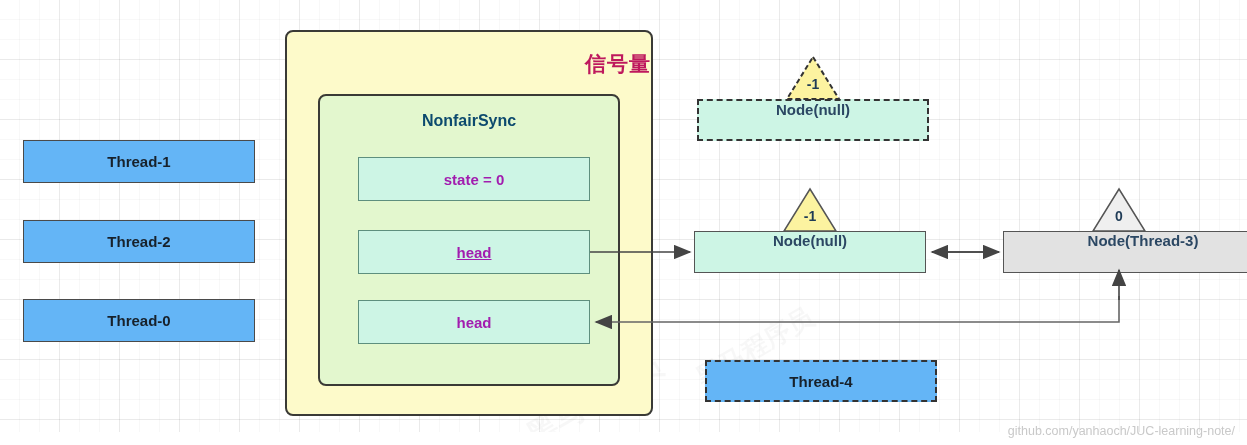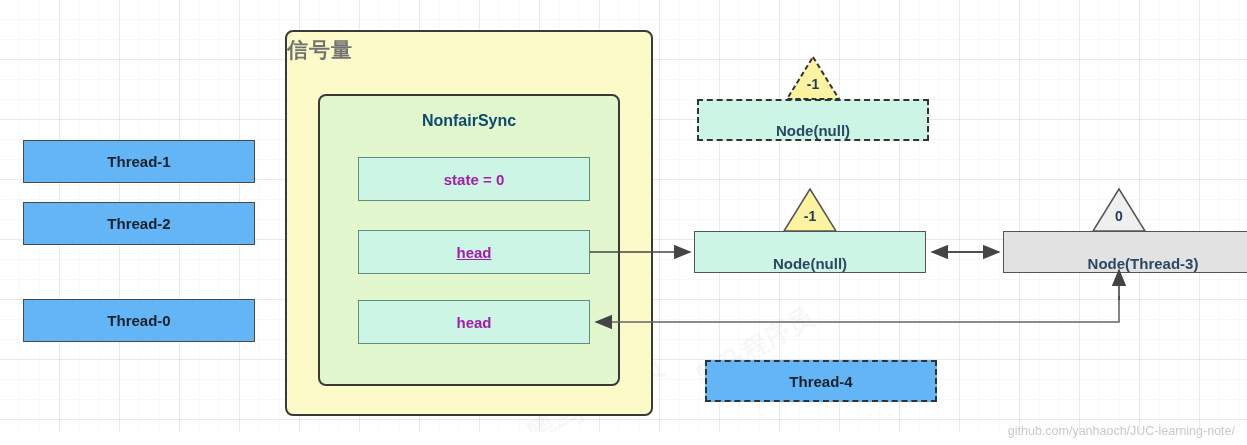--- a/index.html
+++ b/index.html
@@ -31,23 +31,23 @@
   .node-abs { position: absolute; box-sizing: border-box; }
 
   
   .semaphore {
     left: 285px; top: 30px; width: 368px; height: 386px;
     background: #FDFACA;
     border: 2px solid #3A3A36;
     border-radius: 8px;
   }
   .semaphore-title {
-    position: absolute; left: 0; top: 4px; width: 100%;
-    text-align: left;
-    font-size: 21px; font-weight: bold; color: #737373;
+    position: absolute; left: 0; top: 18px; width: 100%;
+    text-align: right;
+    font-size: 21px; font-weight: bold; color: #be185d;
     letter-spacing: 1px;
   }
   .nonfair {
     left: 318px; top: 94px; width: 302px; height: 292px;
     background: #E3F7CE;
     border: 2px solid #3A3A36;
     border-radius: 8px;
   }
   .nonfair-title {
     position: absolute; left: 0; top: 16px; width: 100%;
@@ -67,35 +67,35 @@
 
   
   .thread-box {
     width: 232px; height: 43px; left: 23px;
     background: #64B5F6;
     border: 1px solid #4a4a4a;
     display: flex; align-items: center; justify-content: center;
     font-size: 15px; font-weight: bold; color: #17212b;
   }
   .t1 { top: 140px; }
-  .t2 { top: 202px; }
+  .t2 { top: 220px; }
   .t0 { top: 299px; }
 
   .thread-dashed {
     left: 705px; top: 360px; width: 232px; height: 42px;
     background: #64B5F6;
     border: 2px dashed #333333;
     display: flex; align-items: center; justify-content: center;
     font-size: 15px; font-weight: bold; color: #17212b;
   }
 
   
   .node {
     height: 42px;
-    display: flex; align-items: flex-end; justify-content: center;
+    display: flex; align-items: flex-start; justify-content: center;
     font-size: 15px; font-weight: bold; color: #2b4763;
   }
   .node-mint { background: #CDF5E5; }
   .node-gray { background: #E2E2E2; color: #2b4763; }
   .node-solid { border: 1px solid #555555; }
   .node-dashed { border: 2px dashed #333333; }
 
   .n-top  { left: 697px; top: 99px;  width: 232px; }
   .n-mid  { left: 694px; top: 231px; width: 232px; }
   .n-t3   { left: 1003px; top: 231px; width: 280px; }

